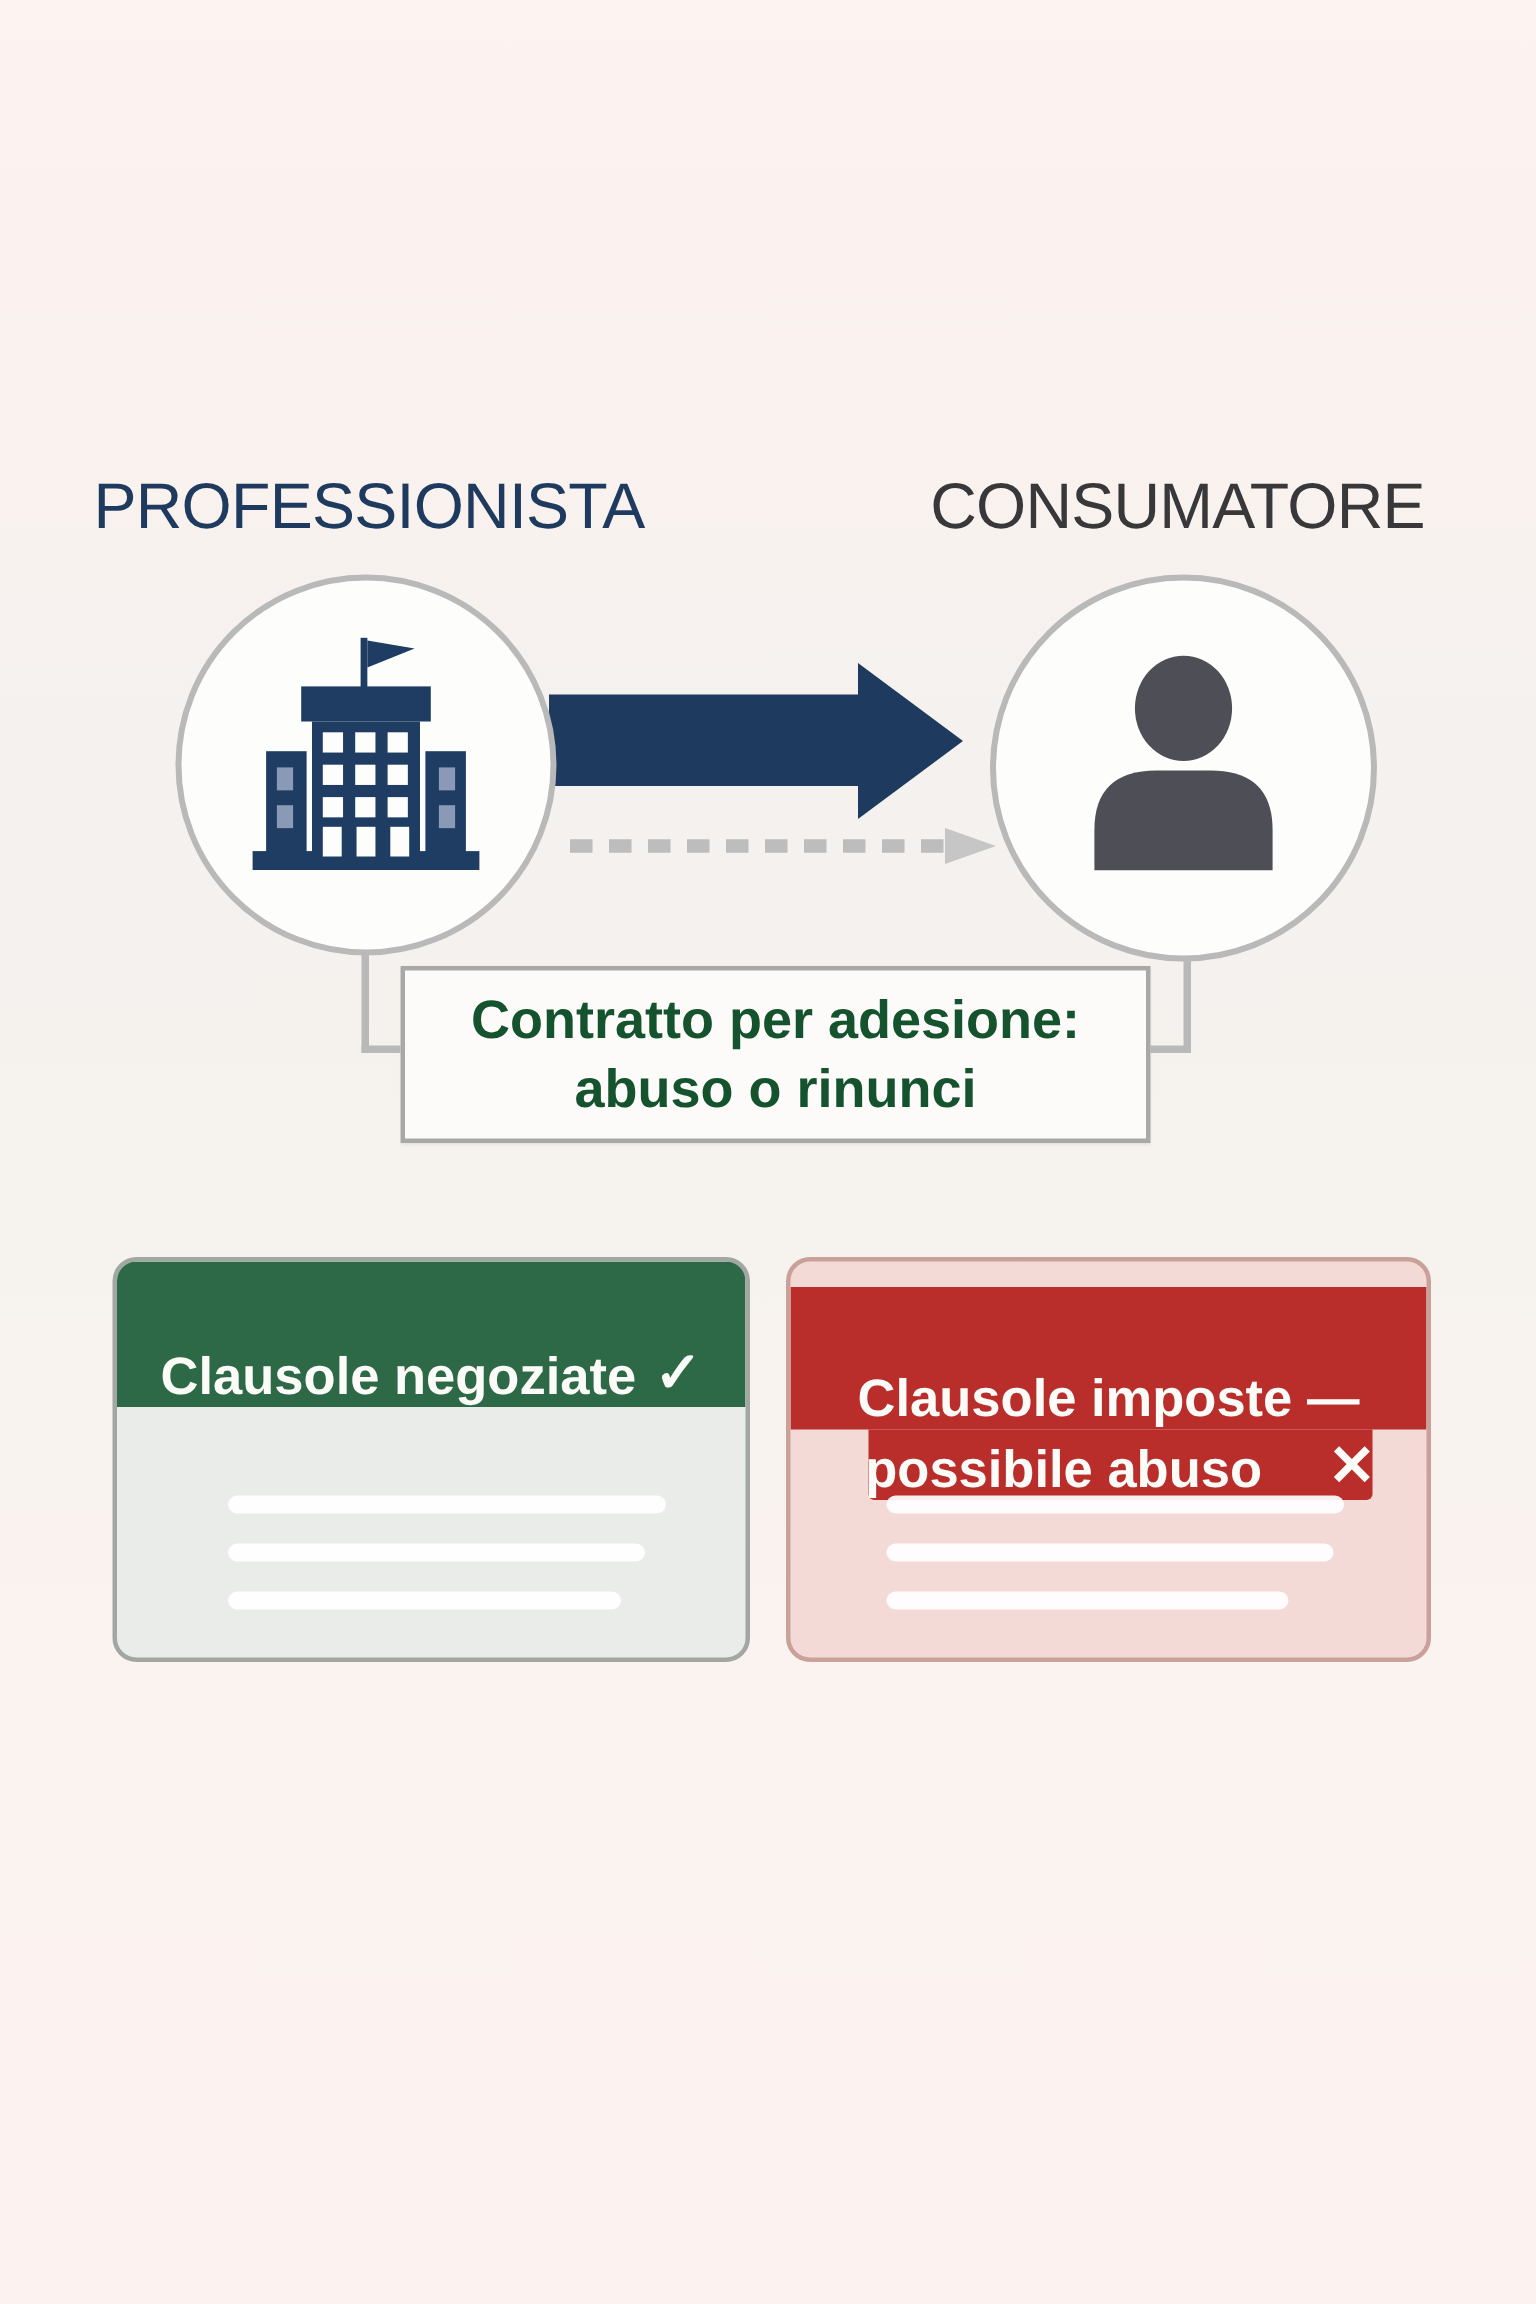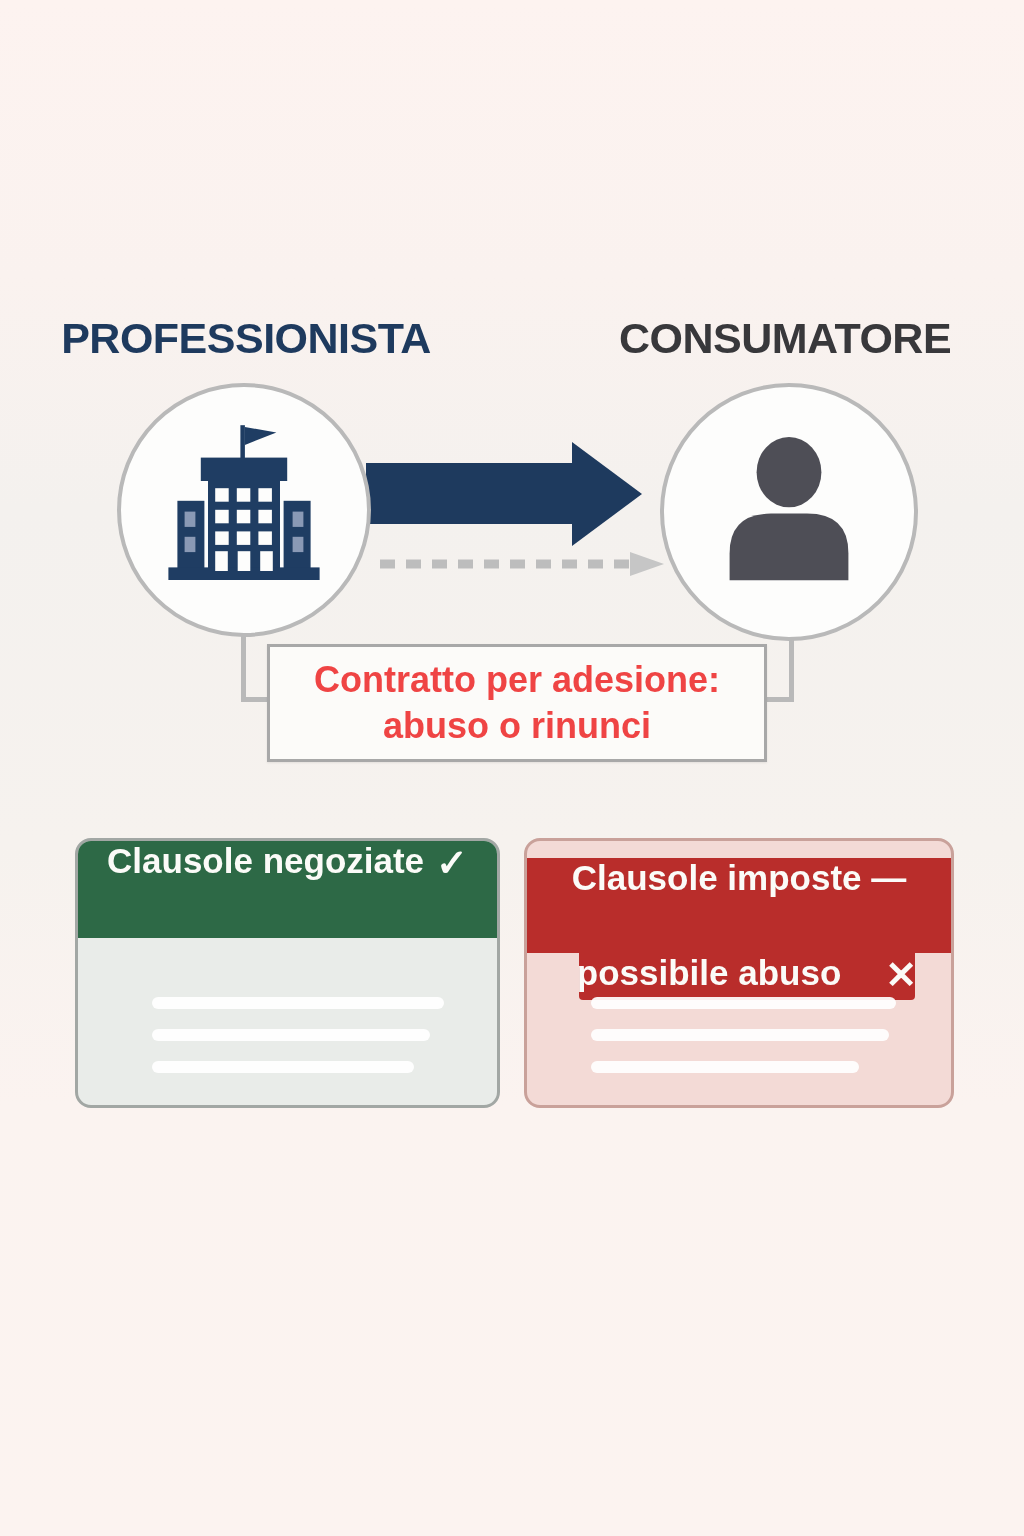--- a/index.html
+++ b/index.html
@@ -7,21 +7,21 @@
     position:relative;
     width:1024px;height:1536px;
     background:linear-gradient(180deg,#fdf3f0 0%,#faf2ef 18%,#f4f1ee 33%,#f6f2ee 55%,#fbf3f0 72%,#fcf3f0 100%);
     font-family:"Liberation Sans", sans-serif;
     overflow:hidden;
   }
   
   .actor-title{
     position:absolute;top:314px;
     transform:translateX(-50%);
-    font-size:43px;font-weight:bold;letter-spacing:-0.5px;white-space:nowrap;
+    font-size:43px;font-weight:normal;letter-spacing:-0.5px;white-space:nowrap;
   }
   .title-left{left:246px;color:#1e3a5e;}
   .title-right{left:785px;color:#38383b;}
 
   
   .conn{position:absolute;background:#b9b9b9;z-index:1;}
 
   
   .actor-circle{
     position:absolute;border-radius:50%;
@@ -36,31 +36,31 @@
   .arrow-solid{position:absolute;left:366px;top:442px;z-index:2;}
   .arrow-dashed{position:absolute;left:380px;top:548px;z-index:2;}
 
   
   .contract-box{
     position:absolute;left:267px;top:644px;width:500px;height:118px;
     background:#fcfbf9;border:3px solid #a8a8a8;box-sizing:border-box;
     display:flex;flex-direction:column;align-items:center;justify-content:center;
     z-index:4;box-shadow:0 1px 2px rgba(0,0,0,0.08);
   }
-  .contract-line{color:#ef4444;font-size:36px;font-weight:bold;line-height:46px;white-space:nowrap;}
+  .contract-line{color:#14532d;font-size:36px;font-weight:bold;line-height:46px;white-space:nowrap;}
 
   
   .card{
     position:absolute;top:838px;height:270px;border-radius:16px;
     box-sizing:border-box;overflow:hidden;
   }
   .card-green{left:75px;width:425px;background:#e9ece9;border:3px solid #a2a7a4;}
   .card-red{left:524px;width:430px;background:#f3dad6;border:3px solid #c9a19a;}
   .card-header{
-    display:flex;align-items:flex-start;justify-content:center;
+    display:flex;align-items:flex-end;justify-content:center;
     color:#fbfbf8;font-weight:bold;font-size:35px;white-space:nowrap;
   }
   .header-green{height:97px;background:#2d6946;}
   .header-red-1{height:95px;background:#b92d2b;margin-top:17px;}
   .header-red-2{height:47px;background:#b92d2b;margin-left:52px;margin-right:36px;border-radius:0 0 4px 4px;gap:32px;}
   .glyph{font-size:38px;margin-left:12px;font-weight:bold;}
   .ph-lines{position:absolute;}
   .ph-lines-green{left:74px;top:156px;}
   .ph-lines-red{left:64px;top:156px;}
   .ph-line{height:12px;border-radius:6px;background:rgba(255,255,255,0.92);margin-bottom:20px;}

